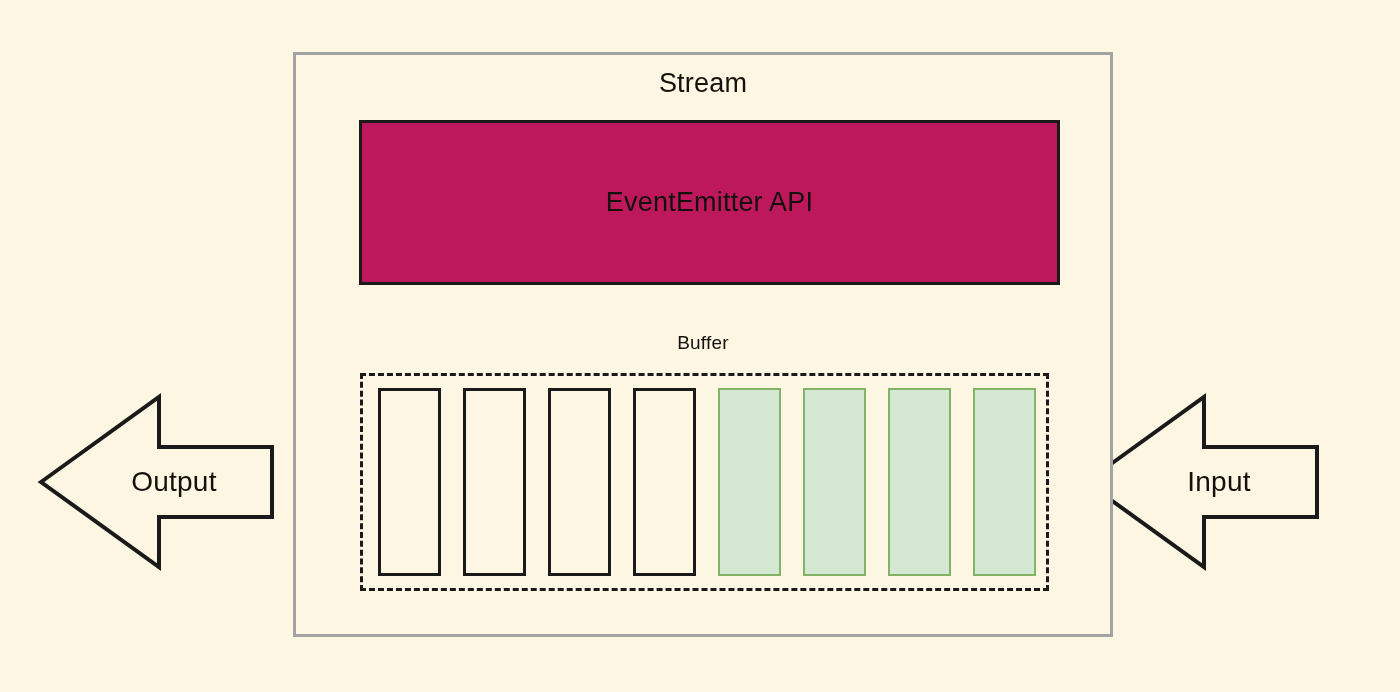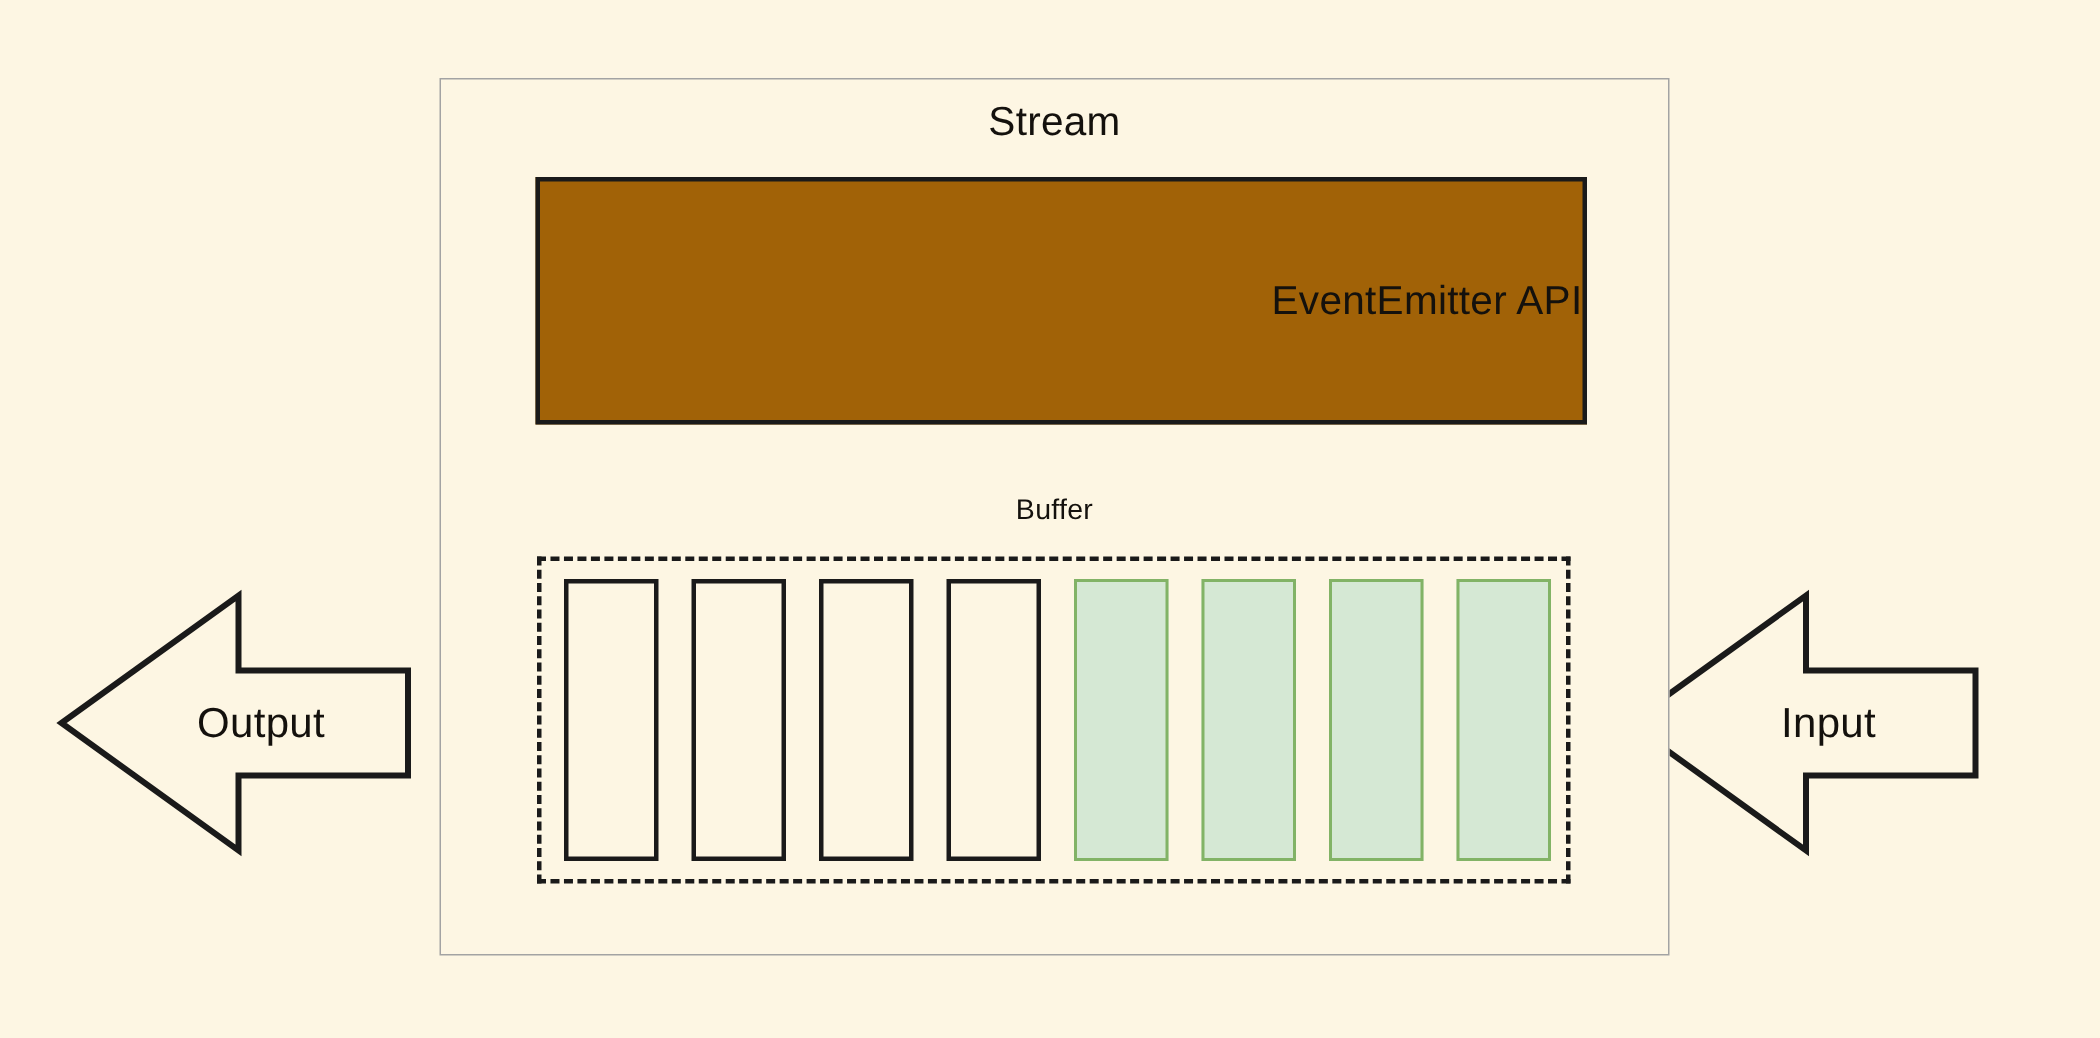--- a/index.html
+++ b/index.html
@@ -22,21 +22,21 @@
     height: 692px;
   }
 
   
   .stream-box {
     position: absolute;
     left: 293px;
     top: 52px;
     width: 820px;
     height: 585px;
-    border: 1px solid #a3a3a3;
+    border: 3px solid #a3a3a3;
     box-sizing: border-box;
     background: #fdf6e3;
   }
   .stream-title {
     position: absolute;
     left: 0;
     top: 14px;
     width: 100%;
     text-align: center;
     font-size: 27px;
@@ -47,24 +47,24 @@
 
   
   .emitter-box {
     position: absolute;
     left: 63px;
     top: 65px;
     width: 701px;
     height: 165px;
     border: 3px solid #1a1a1a;
     box-sizing: border-box;
-    background: #a16207;
+    background: #be185d;
     display: flex;
     align-items: center;
-    justify-content: flex-end;
+    justify-content: center;
   }
   .emitter-label {
     font-size: 27px;
     color: #14110d;
     letter-spacing: 0.2px;
   }
 
   
   .buffer-title {
     position: absolute;

